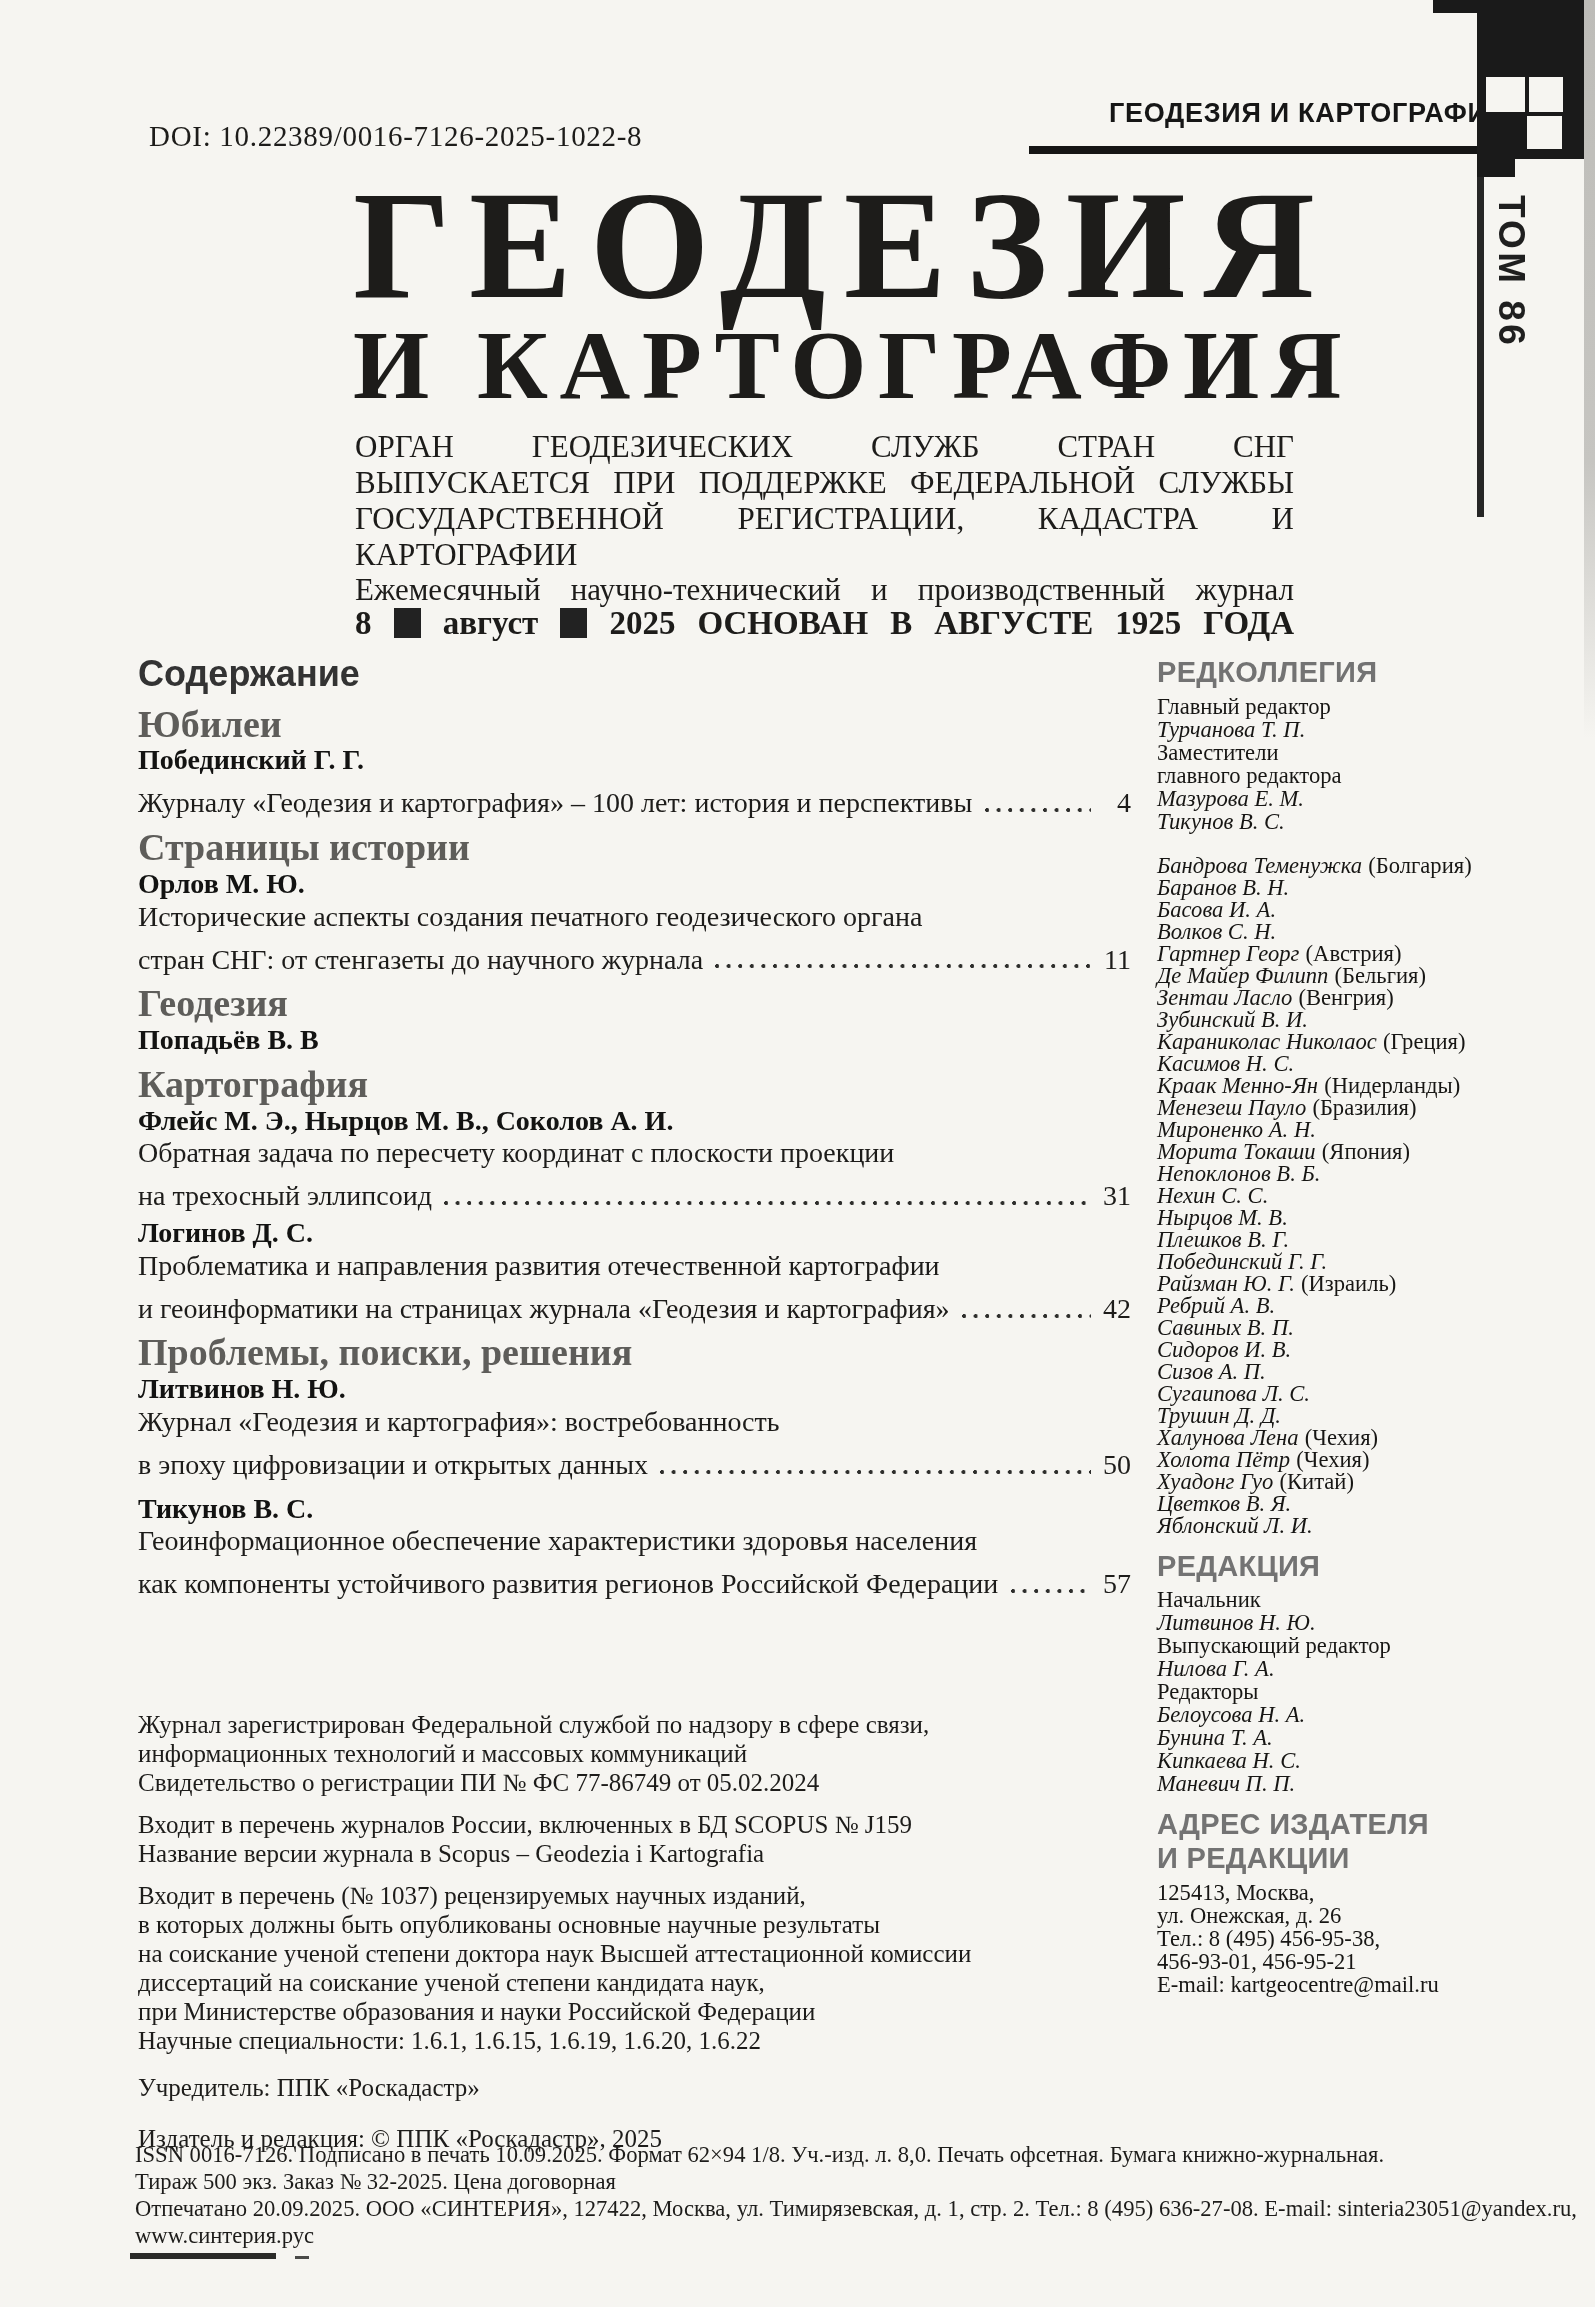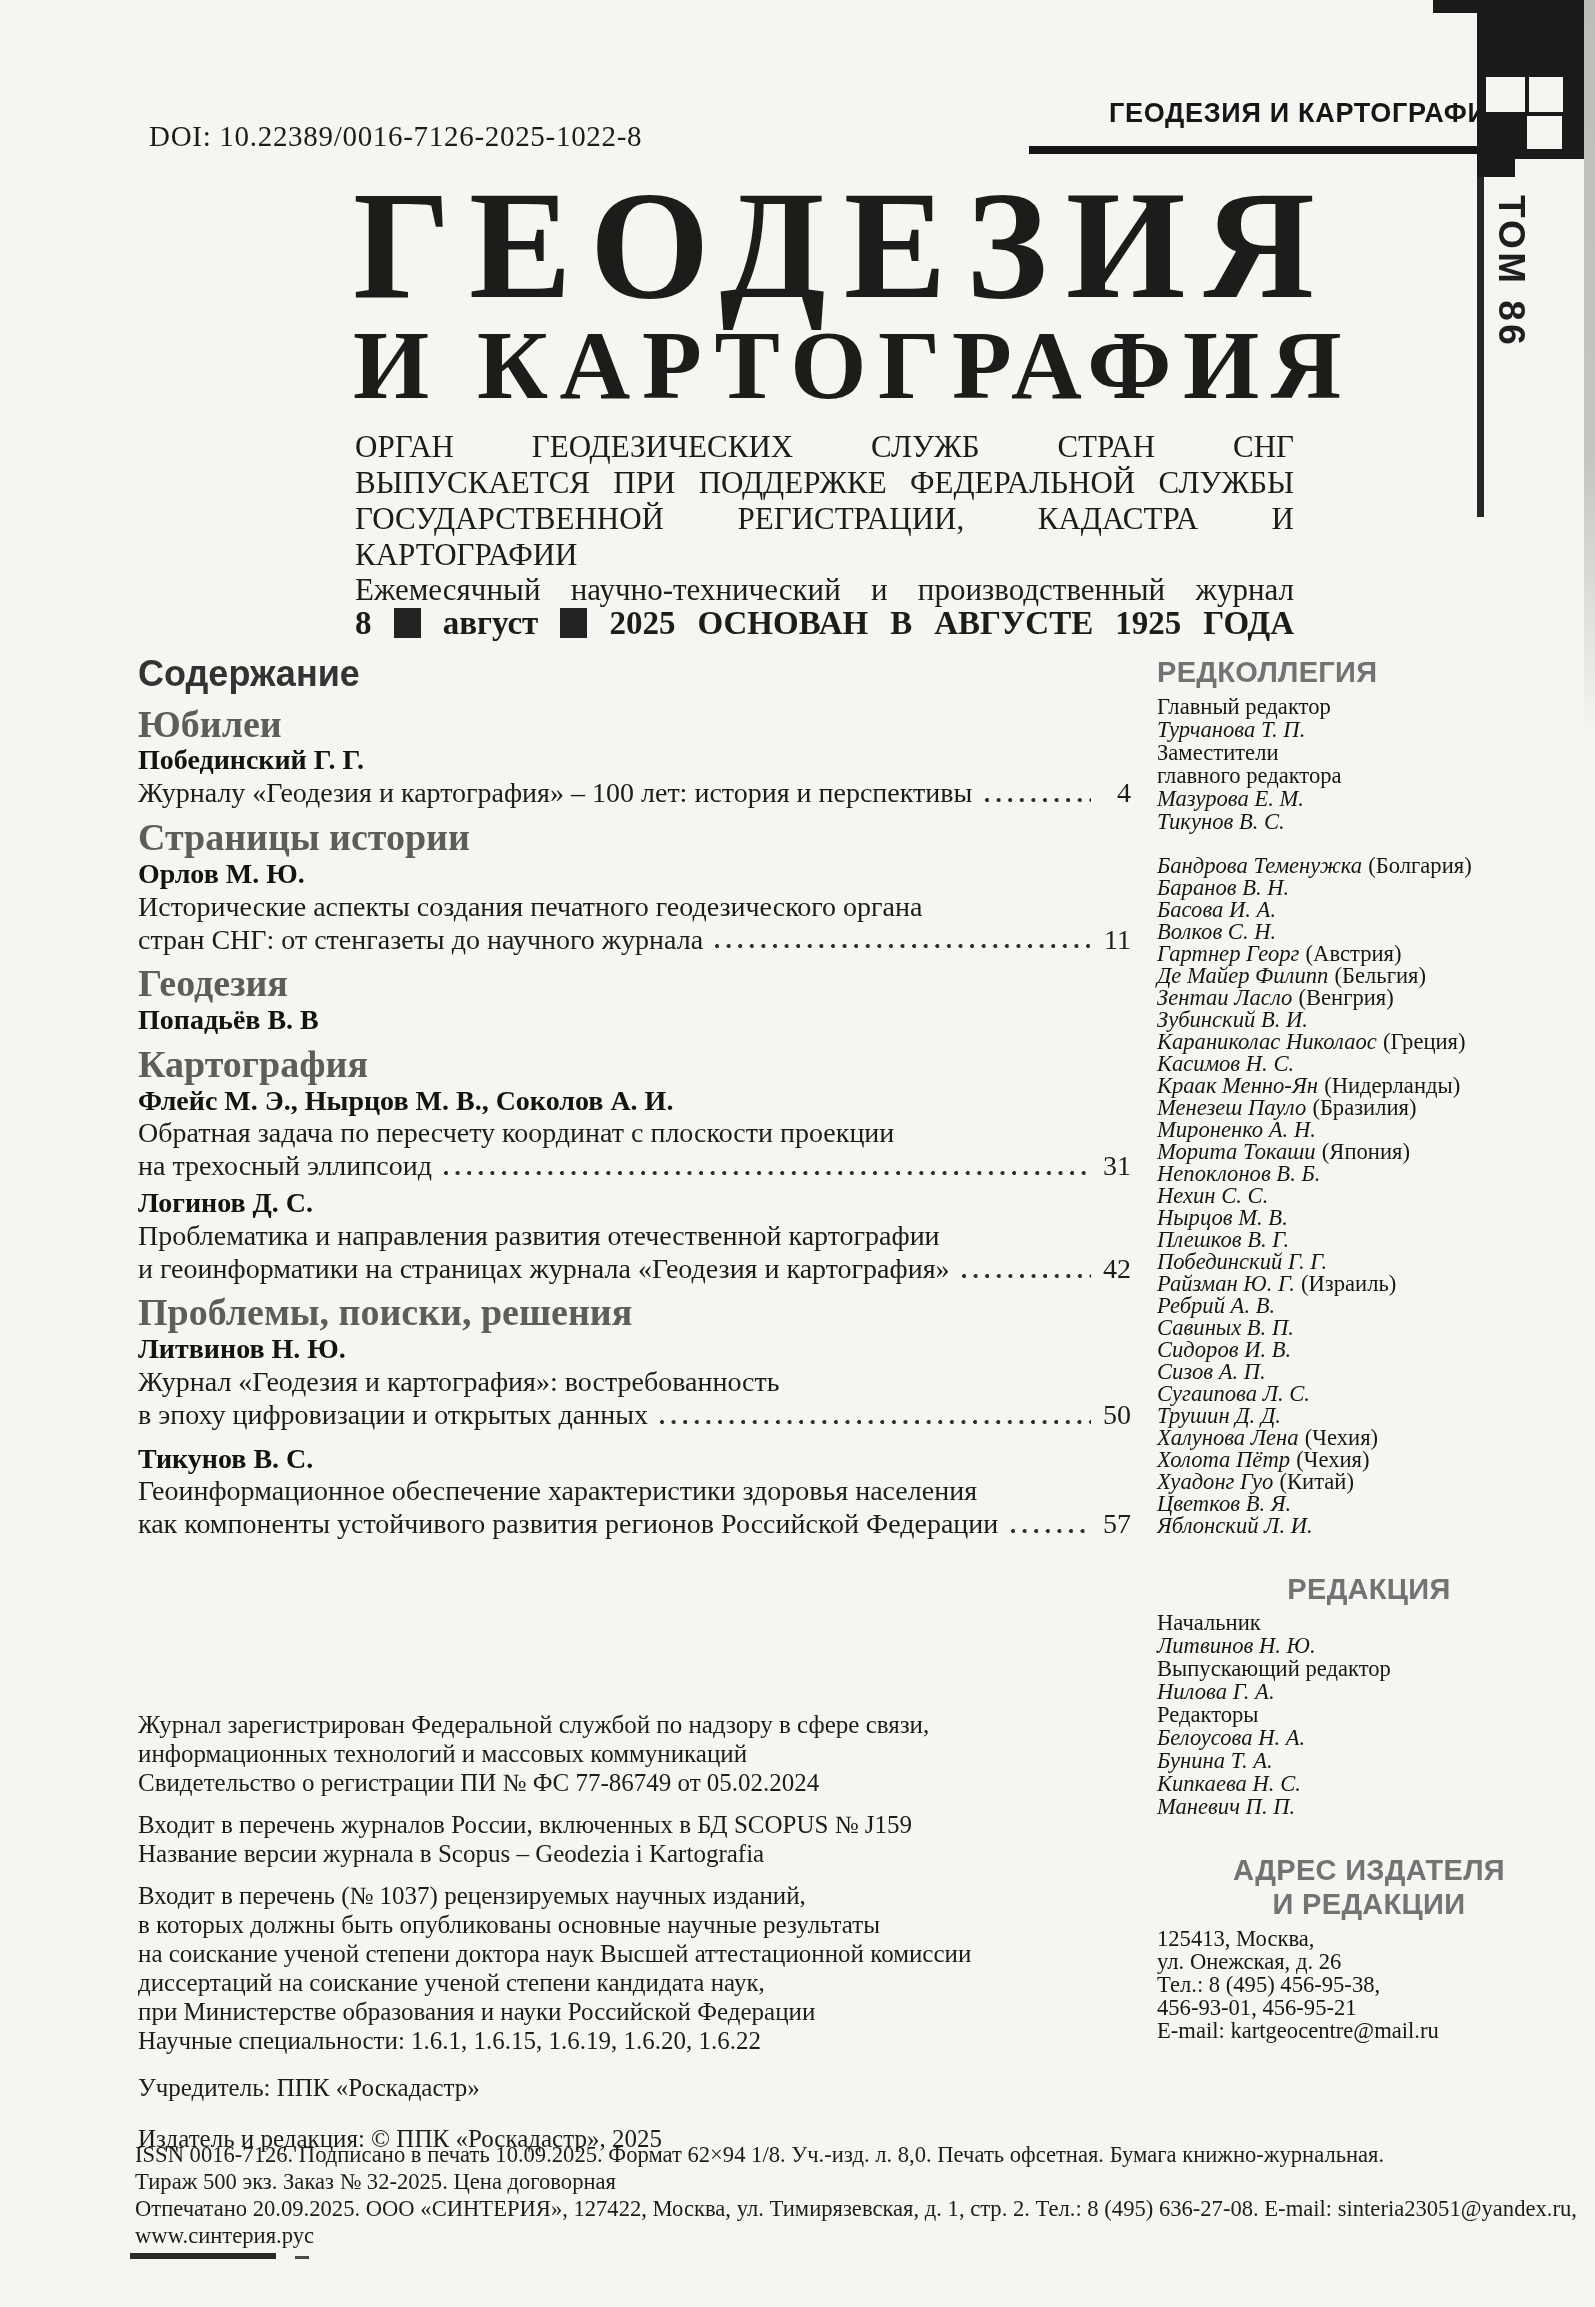--- a/index.html
+++ b/index.html
@@ -38,31 +38,31 @@
   .sqm { display:inline-block; width:27px; height:30px; background:#222; vertical-align:-4.1px; }
 
   .toc { position:absolute; left:138px; top:653px; width:993px; font-size:28px; }
   .toc-heading { font-family:"Liberation Sans", sans-serif; font-weight:700; font-size:36px;
                  color:#333; margin-bottom:6.8px; }
   .sec { margin-top:13.7px; }
   .item { margin-top:6.8px; }
   .sech { font-weight:700; font-size:38px; color:#5e5d5a; line-height:30px; }
   .auth { font-weight:700; color:#131312; margin-top:5.5px; line-height:30px; }
   .tline { margin-top:2.7px; line-height:30px; }
-  .lead { display:flex; align-items:center; margin-top:3px; line-height:30px; }
+  .lead { display:flex; align-items:center; margin-top:13px; line-height:30px; }
   .ltxt { white-space:nowrap; }
   .leader { flex:1; height:30px; margin:0 9.6px 0 12.3px; align-self:flex-end;
             background-image:radial-gradient(circle at 2.1px 2.1px,#2e2e2c 1.8px,rgba(0,0,0,0) 2.3px);
             background-size:11.6px 4.1px; background-repeat:repeat-x; background-position:left bottom 6.2px; }
   .pg { text-align:right; min-width:30px; }
 
   .rcol { position:absolute; left:1157px; top:655px; width:424px; font-size:22.6px; line-height:23px; color:#171614; }
   .rhead { font-family:"Liberation Sans", sans-serif; font-weight:700; font-size:29px; line-height:34px;
            color:#737373; margin-bottom:5.5px; letter-spacing:0.3px; }
-  .mt { margin-top:35px;text-align:center; }
+  .mt { margin-top:12px; }
   .it { font-style:italic; }
   .cty { margin-left:6.2px; }
   .members { margin-top:22px; line-height:22px; }
   .members .rline { line-height:22px; }
 
   .reg { position:absolute; left:138px; top:1710px; width:1005px; font-size:25px; line-height:29px; }
   .grp { margin-bottom:13px; }
   .founder { margin-top:18px; }
   .publisher { margin-top:22px; }
 

